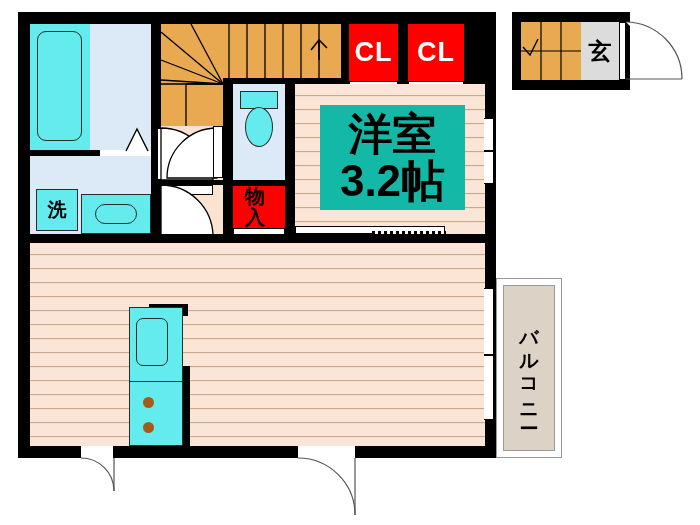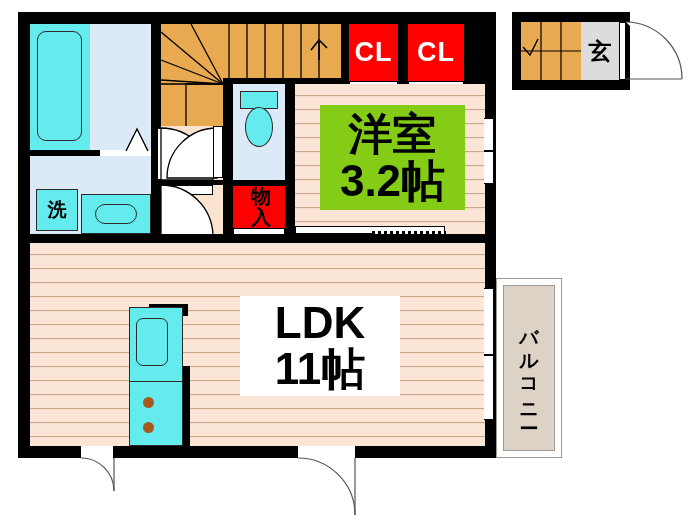--- a/index.html
+++ b/index.html
@@ -42,21 +42,21 @@
   .wall { background:#000000; }
   .thinline { background:#000000; }
 
   
   .lbl {
     display:flex; align-items:center; justify-content:center;
     text-align:center; color:#000; line-height:1.05;
     white-space:pre-line; font-weight:700;
   }
   .lbl-room {
-    background:#84cc16;
+    background:#14b8a6;
     font-size:44px; letter-spacing:0px;
   }
   .lbl-ldk {
     background:#ffffff;
     font-size:44px;
   }
   .lbl-cl  { color:#ffffff; font-size:27px; font-weight:700; letter-spacing:1px;}
   .lbl-closet { color:#000; font-size:20px; font-weight:700; }
   .lbl-wash { color:#000; font-size:16px; font-weight:700; line-height:1.15;}
   .lbl-sen  { color:#000; font-size:19px; font-weight:700; }
@@ -148,21 +148,21 @@
   </svg>
 
   <div class="abs wall" style="left:223px; top:84px; width:10px; height:150px;"></div>
   <div class="abs floor-tile" style="left:233px; top:84px; width:52px; height:96px;"></div>
   <div class="abs floor-cyan fixture-line" style="left:240px; top:91px; width:38px; height:18px;"></div>
   <div class="abs floor-cyan fixture-line" style="left:245px; top:107px; width:28px; height:40px; border-radius:50% 50% 50% 50%;"></div>
   <div class="abs wall" style="left:285px; top:84px; width:10px; height:150px;"></div>
   <div class="abs wall" style="left:233px; top:180px; width:52px; height:6px;"></div>
 
   <div class="abs floor-red" style="left:233px; top:186px; width:52px; height:42px;"></div>
-  <div class="abs lbl lbl-closet" style="left:243px; top:186px; width:36px; height:42px; background:transparent;">物入</div>
+  <div class="abs lbl lbl-closet" style="left:237px; top:186px; width:36px; height:42px; background:transparent;">物入</div>
   <div class="abs floor-white" style="left:233px; top:228px; width:52px; height:7px; border:1px solid #000;"></div>
   <svg class="abs" style="left:247px; top:235px; width:24px; height:28px;">
     <polyline points="1,1 12,27 23,1" fill="#ffffff" stroke="#000" stroke-width="1.4"></polyline>
   </svg>
 
   <div class="abs wall" style="left:341px; top:12px; width:8px; height:72px;"></div>
   <div class="abs floor-red" style="left:349px; top:24px; width:49px; height:57px;"></div>
   <div class="abs lbl lbl-cl" style="left:349px; top:24px; width:49px; height:57px; background:transparent;">CL</div>
   <div class="abs wall" style="left:398px; top:12px; width:10px; height:72px;"></div>
   <div class="abs floor-red" style="left:408px; top:24px; width:56px; height:57px;"></div>
@@ -186,22 +186,20 @@
 
   <div class="abs" style="left:484px; top:118px; width:9px; height:66px; background:#ffffff; border-top:1.5px solid #000; border-bottom:1.5px solid #000;"></div>
   <div class="abs thinline" style="left:484px; top:150px; width:9px; height:1.5px;"></div>
 
   <div class="abs" style="left:295px; top:226px; width:150px; height:8px; background:#ffffff; border:1px solid #000;"></div>
   <div class="abs" style="left:372px; top:231px; width:74px; height:3px; background:repeating-linear-gradient(to right,#000 0 3px,#fff 3px 6px);"></div>
 
   <div class="abs wall" style="left:30px; top:234px; width:455px; height:9px;"></div>
 
   <div class="abs floor-wood" style="left:30px; top:243px; width:455px; height:203px;"></div>
-  <div class="abs lbl lbl-ldk" style="left:240px; top:296px; width:160px; height:100px;">LDK
-11帖</div>
 
   <div class="abs wall" style="left:149px; top:304px; width:39px; height:12px;"></div>
   <div class="abs wall" style="left:180px; top:366px; width:10px; height:80px;"></div>
   <div class="abs floor-cyan fixture-line" style="left:129px; top:307px; width:54px; height:75px;"></div>
   <div class="abs fixture-line" style="left:136px; top:318px; width:32px; height:48px; border-radius:7px; background:#63ebed;"></div>
   <div class="abs floor-cyan fixture-line" style="left:129px; top:381px; width:54px; height:65px;"></div>
   <div class="abs" style="left:143px; top:397px; width:11px; height:11px; border-radius:50%; background:#a55a1b;"></div>
   <div class="abs" style="left:143px; top:422px; width:11px; height:11px; border-radius:50%; background:#a55a1b;"></div>
 
   <div class="abs" style="left:484px; top:288px; width:9px; height:132px; background:#ffffff; border-top:1.5px solid #000; border-bottom:1.5px solid #000;"></div>

